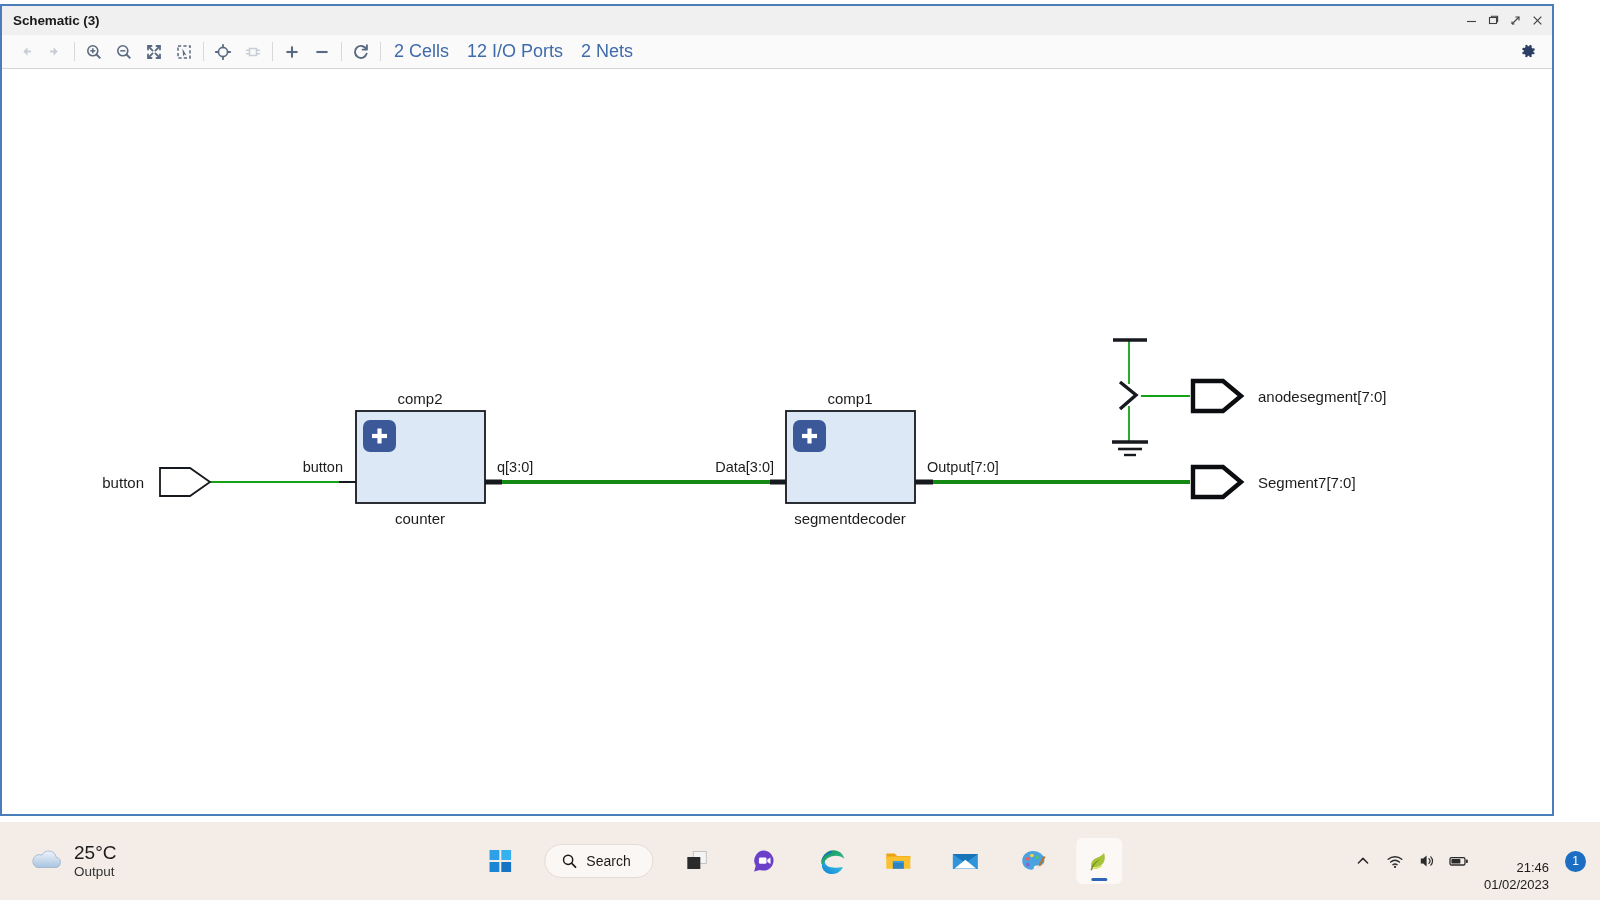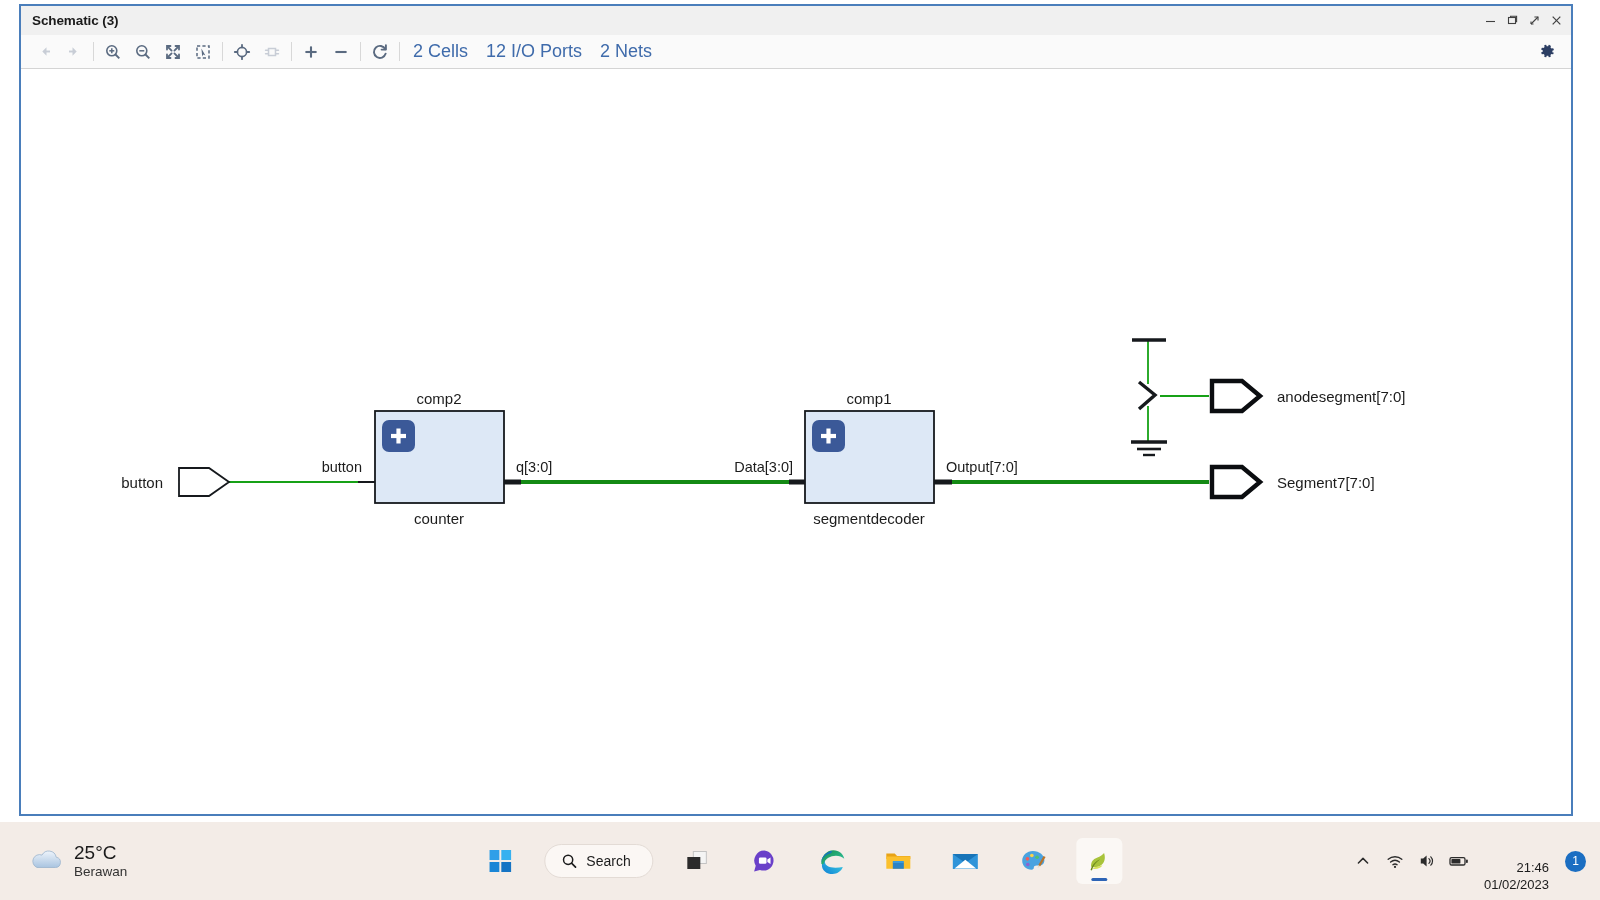--- a/index.html
+++ b/index.html
@@ -6,21 +6,21 @@
   html, body {
     width: 1600px; height: 900px;
     font-family: "Liberation Sans", sans-serif;
     overflow: hidden;
     background: #ffffff;
   }
 
   
   #app-window {
     position: absolute;
-    left: 19px; top: 4px;
+    left: 0; top: 4px;
     width: 1554px; height: 812px;
     border: 2px solid #4a7ebb;
     background: #14532d;
     display: flex;
     flex-direction: column;
   }
 
   
   #title-bar {
     height: 29px;
@@ -435,21 +435,21 @@
       <defs>
         <linearGradient id="cg" x1="0" y1="0" x2="0" y2="1">
           <stop offset="0" stop-color="#eef4fb"></stop>
           <stop offset="1" stop-color="#a9c4e0"></stop>
         </linearGradient>
       </defs>
       <path fill="url(#cg)" stroke="#9ab4cd" stroke-width="0.8" d="M9 19.5h18.5a5.2 5.2 0 0 0 .7-10.3 7.6 7.6 0 0 0-14.2-2.1A5.8 5.8 0 0 0 9 19.5z"></path>
     </svg>
     <div id="weather-text">
       <div id="weather-temp">25°C</div>
-      <div id="weather-cond">Berawan</div>
+      <div id="weather-cond">Output</div>
     </div>
   </div>
 
   <div id="taskbar-center">
 
     <div class="tb-app" title="Start">
       <svg width="22" height="22" viewBox="0 0 22 22">
         <rect x="0" y="0" width="10" height="10" fill="#2f9fe8"></rect>
         <rect x="12" y="0" width="10" height="10" fill="#36b1f0"></rect>
         <rect x="0" y="12" width="10" height="10" fill="#1a86d6"></rect>

